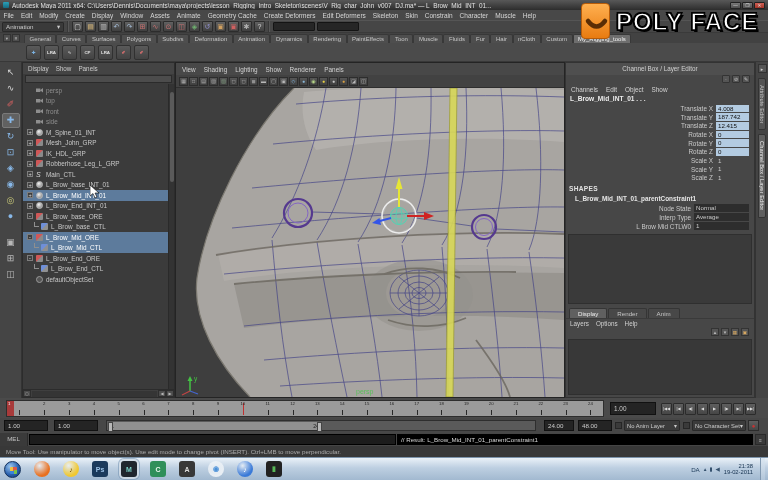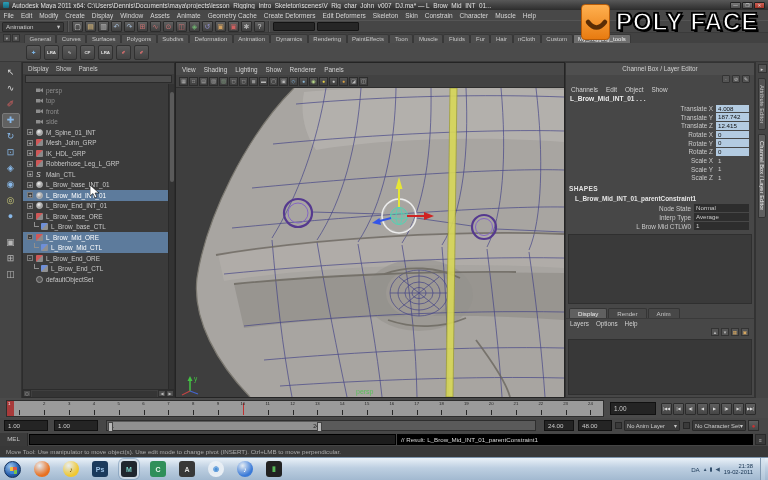--- a/index.html
+++ b/index.html
@@ -136,21 +136,21 @@
 .tapps{display:flex;gap:13px;margin-left:13px;align-items:center}
 .tapp{width:16px;height:16px;border-radius:3px;background:var(--bg,transparent);color:var(--c,#fff);display:flex;align-items:center;justify-content:center;font-size:7px;font-weight:bold;flex:none}
 .tapp.round{border-radius:50%;background:radial-gradient(circle at 35% 30%,rgba(255,255,255,.55),var(--bg) 65%)}
 .tapp.active{box-shadow:0 0 0 2px rgba(255,255,255,.55),0 0 0 3px rgba(120,150,180,.6)}
 .tray{margin-left:auto;display:flex;align-items:center;gap:4px;padding-right:3px}
 .lang{font-size:6.2px;color:#1c3a58}
 .tricon{font-size:5.5px;color:#35516e}
 .clock{text-align:right;font-size:5.8px;color:#14304e;line-height:6.5px}
 .showdesk{width:5px;height:23px;border-left:1px solid #8098b0;background:linear-gradient(#dde8f2,#b0c4d8);flex:none;margin-left:3px}
 
-#polyface{position:absolute;left:581px;top:3px;z-index:40;display:flex;align-items:center;gap:6px}
+#polyface{position:absolute;left:581px;top:3px;z-index:40;display:flex;gap:6px}
 .pfbox{width:29px;height:36px;border-radius:4px;background:linear-gradient(#ffb050,#e87b10);border:1px solid #b85c08;flex:none}
 .pftext{font-size:24px;font-weight:bold;letter-spacing:1px;color:#fff;-webkit-text-stroke:1.3px #000;text-shadow:2px 2px 0 #000,-1px -1px 0 #000,1px -1px 0 #000,-1px 1px 0 #000;white-space:nowrap;line-height:38px}
 #cursor{position:absolute;left:90px;top:185px;z-index:60}
 </style>
 </head>
 <body>
 
 <div id="titlebar">
   <span class="maya-badge"></span>
   <span class="title-text">Autodesk Maya 2011 x64: C:\Users\Dennis\Documents\maya\projects\lesson_Rigging_Intro_Skeleton\scenes\V_Rig_char_John_v007_DJ.ma* — L_Brow_Mid_INT_01...</span>

